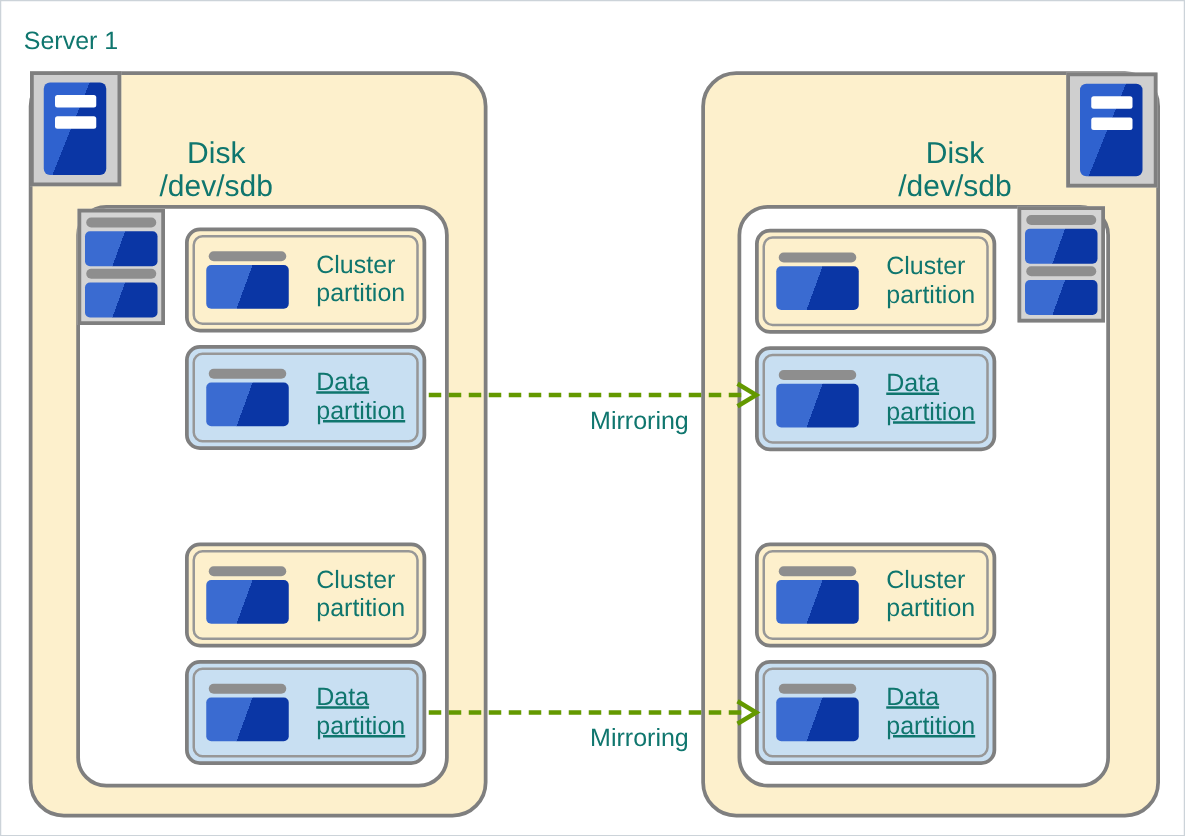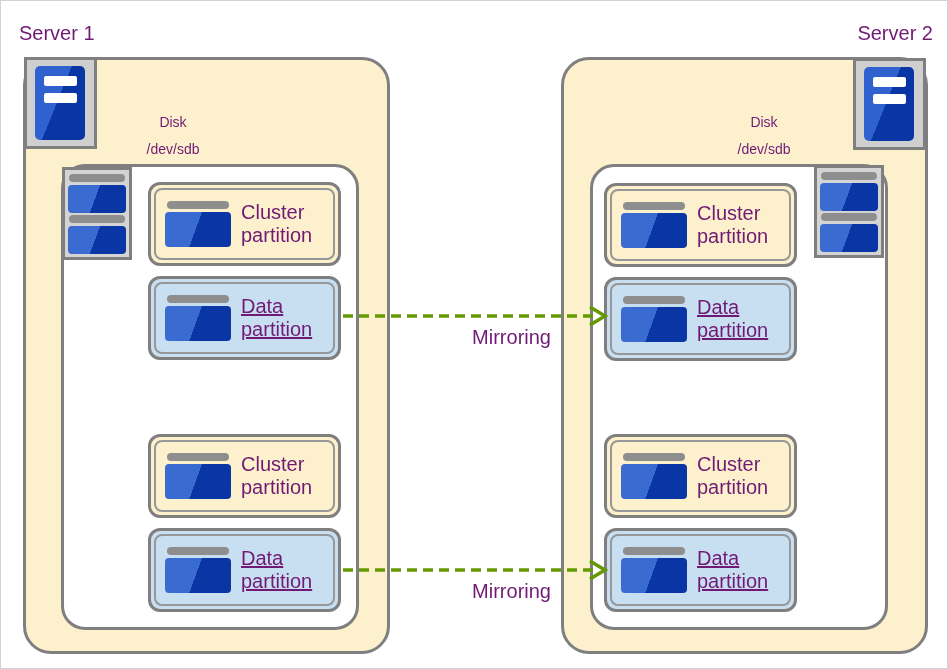--- a/index.html
+++ b/index.html
@@ -1,19 +1,19 @@
 <!DOCTYPE html>
 <html><head>
 <meta charset="utf-8">
 <style>
   html,body { margin:0; padding:0; background:#fff; }
   .canvas {
     position:relative; width:948px; height:669px;
     background:#ffffff; border:1px solid #ccd3d9; box-sizing:border-box;
-    font-family:"Liberation Sans", sans-serif; color:#701a75; overflow:hidden;
+    font-family:"Liberation Sans", sans-serif; color:#0f766e; overflow:hidden;
   }
 
   
   .server-box {
     position:absolute; width:367px; height:597px;
     background:#fdf0cc; border:3px solid #7f7f7f; border-radius:28px;
     box-sizing:border-box;
   }
   .sb1 { left:22px;  top:56px; }
   .sb2 { left:560px; top:56px; }
@@ -26,21 +26,21 @@
   .db1 { left:60px;  top:163px; }
   .db2 { left:589px; top:163px; }
 
   
   .server-label { position:absolute; font-size:20px; line-height:24px; }
   .s1 { left:18px;  top:20px; }
   .s2 { left:820px; top:20px; width:112px; text-align:right; }
 
   .disk-label {
     position:absolute; top:108px; width:146px; text-align:center;
-    font-size:14px; line-height:27px;
+    font-size:24px; line-height:27px;
   }
   .dl1 { left:99px; }
   .dl2 { left:690px; }
 
   .mirror-label {
     position:absolute; width:160px; text-align:right; font-size:20px;
   }
   .ml1 { left:390px; top:325px; }
   .ml2 { left:390px; top:579px; }
 
@@ -48,21 +48,21 @@
   .partition {
     position:absolute; width:193px; height:84px;
     border:3px solid #7f7f7f; border-radius:12px;
     box-sizing:border-box; padding:3px;
   }
   .partition.cluster { background:#fdf0cc; }
   .partition.data    { background:#c8dff2;text-decoration:underline; }
   .partition-inner {
     width:100%; height:100%; box-sizing:border-box;
     border:2px solid #979797; border-radius:8px;
-    display:flex; align-items:center; gap:10px; padding-left:9px;
+    display:flex; align-items:center; gap:22px; padding-left:9px;
   }
   .plabel { font-size:20px; line-height:23px; width:95px; }
 
   
   .pdisk { width:66px; flex:0 0 auto; }
   .cap {
     height:8px; background:#8e8e8e; border-radius:4px; margin:0 2px 3px 2px;
   }
   .platter {
     height:35px; border-radius:4px;
@@ -110,21 +110,20 @@
 
 <div class="canvas">
 
   <div class="server-box sb1"></div>
   <div class="server-box sb2"></div>
 
   <div class="disk-box db1"></div>
   <div class="disk-box db2"></div>
 
   <div class="server-label s1">Server 1</div>
-  <div class="server-label s2">Server 2</div>
 
   <div class="disk-label dl1">
     <div>Disk</div>
     <div>/dev/sdb</div>
   </div>
   <div class="disk-label dl2">
     <div>Disk</div>
     <div>/dev/sdb</div>
   </div>
 

